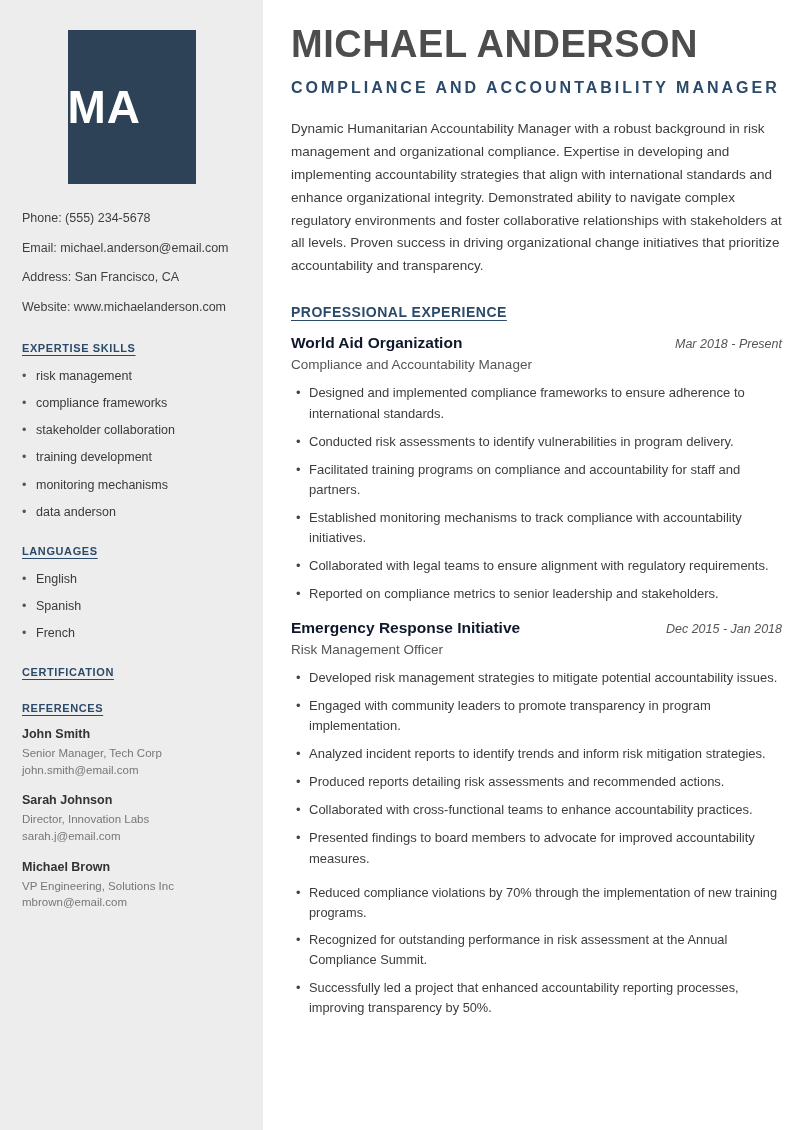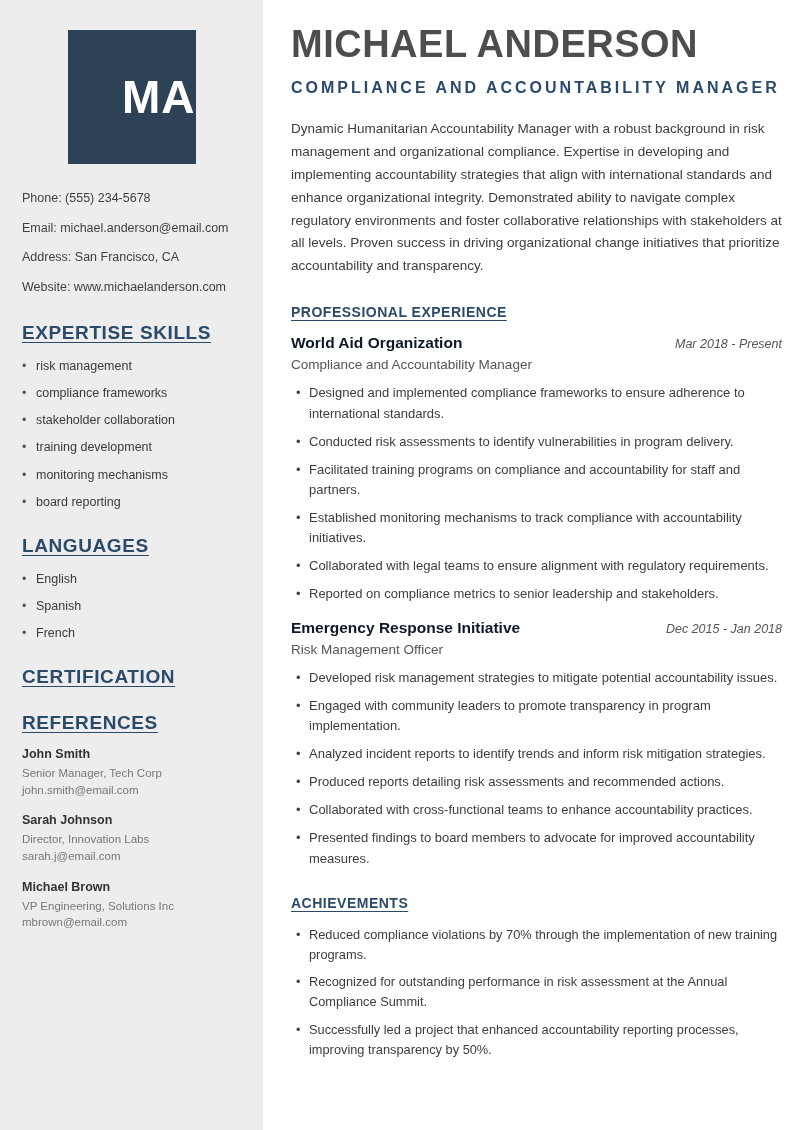--- a/index.html
+++ b/index.html
@@ -18,43 +18,43 @@
   
   .sidebar {
     width: 263px;
     flex: 0 0 263px;
     background: #ededed;
     padding: 30px 22px 20px 22px;
   }
 
   .avatar {
     width: 128px;
-    height: 134px;
+    height: 154px;
     margin: 0 auto 26px auto;
     background: #2d4256;
     display: flex;
     align-items: center;
-    justify-content: flex-end;
+    justify-content: flex-start;
     color: #ffffff;
     font-size: 46px;
     font-weight: 600;
     letter-spacing: 1px;
   }
 
   .contact-list { list-style: none; margin-bottom: 26px; }
   .contact-list li {
     font-size: 12.5px;
     color: #3f3f3f;
     line-height: 1.4;
     margin-bottom: 12px;
   }
 
   .side-section { margin-bottom: 24px; }
   .side-heading {
-    font-size: 19px;
+    font-size: 11px;
     font-weight: 700;
     color: #2b4a6a;
     letter-spacing: 0.6px;
     text-decoration: underline;
     text-underline-offset: 3px;
     margin-bottom: 13px;
   }
 
   ul.bullets { list-style: none; }
   ul.bullets li {
@@ -163,21 +163,21 @@
       </ul>
 
     <section class="side-section">
       <div class="side-heading">EXPERTISE SKILLS</div>
       <ul class="bullets">
           <li>risk management</li>
           <li>compliance frameworks</li>
           <li>stakeholder collaboration</li>
           <li>training development</li>
           <li>monitoring mechanisms</li>
-          <li>board reporting</li>
+          <li>data anderson</li>
         </ul>
     </section>
 
     <section class="side-section">
       <div class="side-heading">LANGUAGES</div>
       <ul class="bullets">
           <li>English</li>
           <li>Spanish</li>
           <li>French</li>
         </ul>
@@ -245,21 +245,20 @@
       <ul class="main-bullets">
           <li>Developed risk management strategies to mitigate potential accountability issues.</li>
           <li>Engaged with community leaders to promote transparency in program implementation.</li>
           <li>Analyzed incident reports to identify trends and inform risk mitigation strategies.</li>
           <li>Produced reports detailing risk assessments and recommended actions.</li>
           <li>Collaborated with cross-functional teams to enhance accountability practices.</li>
           <li>Presented findings to board members to advocate for improved accountability measures.</li>
         </ul>
     </div>
 
-    <h2 class="main-heading">ACHIEVEMENTS</h2>
     <ul class="main-bullets achieve-bullets">
         <li>Reduced compliance violations by 70% through the implementation of new training programs.</li>
         <li>Recognized for outstanding performance in risk assessment at the Annual Compliance Summit.</li>
         <li>Successfully led a project that enhanced accountability reporting processes, improving transparency by 50%.</li>
       </ul>
 
   </main>
 
 </div>
 

